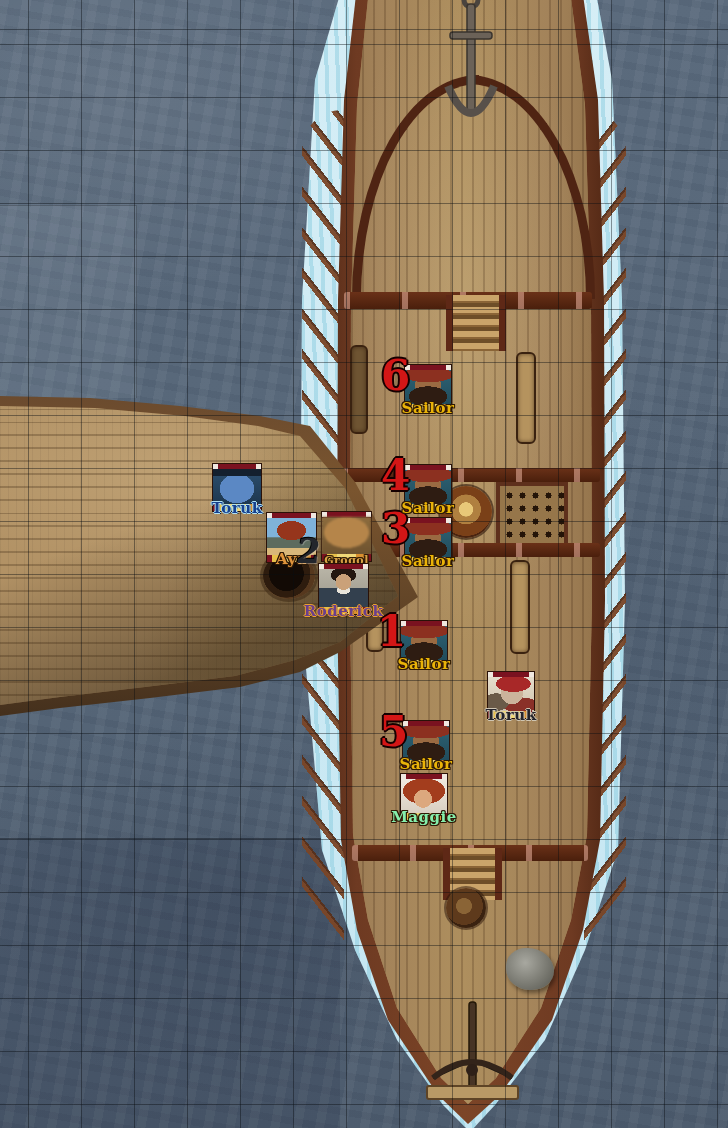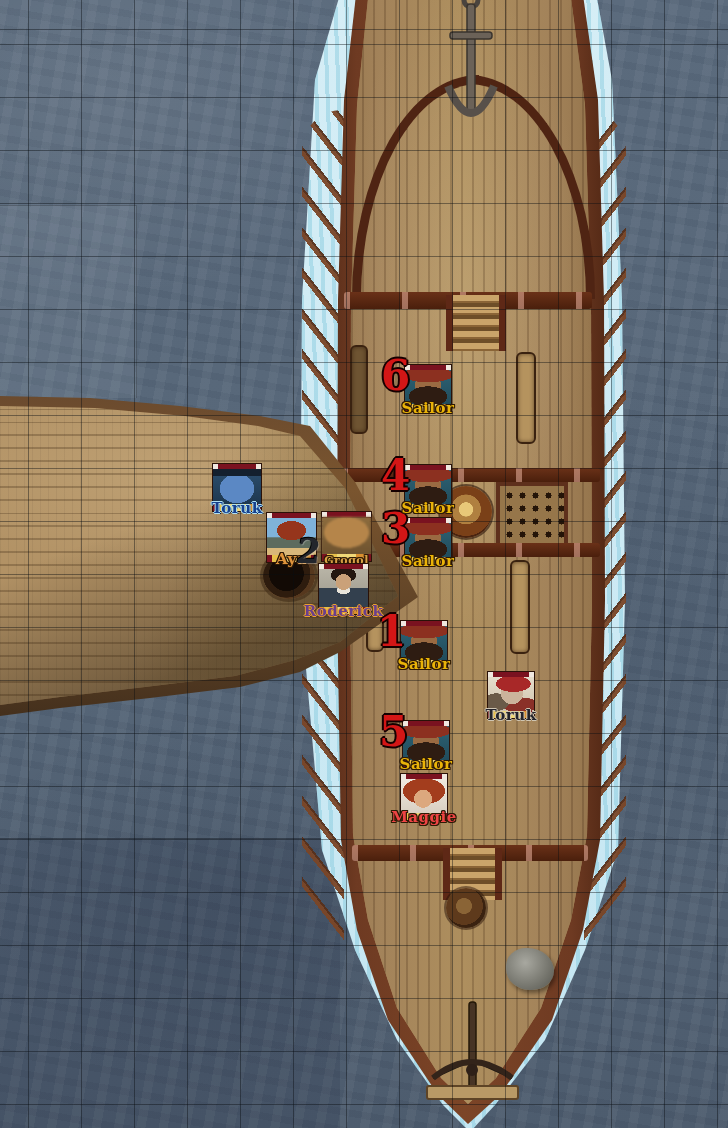--- a/index.html
+++ b/index.html
@@ -133,21 +133,21 @@
     -1px -1px #2e1a06,1px 1px #2e1a06,1px -1px #2e1a06,-1px 1px #2e1a06;}
   .lbl-sailor{color:#eab308;}
   .lbl-svard{color:#23232b;text-shadow:-1px 0 #cfc5b2,1px 0 #cfc5b2,0 -1px #cfc5b2,
     0 1px #cfc5b2;}
   .lbl-toruk{color:#16408e;text-shadow:-1px 0 #aee0f4,1px 0 #aee0f4,0 -1px #aee0f4,
     0 1px #aee0f4,1px 1px #08182e;}
   .lbl-aya{color:#e0953c;}
   .lbl-grogol{color:#d8a045;filter:blur(0.4px);font-size:11px;}
   .lbl-roderick{color:#6a3f8c;text-shadow:-1px 0 #e8a030,1px 0 #e8a030,0 -1px #e8a030,
     0 1px #e8a030,1px 1px #2a1030;}
-  .lbl-maggie{color:#ef4444;}
+  .lbl-maggie{color:#86efac;}
   .tnum{position:absolute;left:-24px;top:-10px;font-weight:bold;font-size:42px;
     line-height:1;color:#d31616;z-index:4;
     text-shadow:-2px 0 #150000,2px 0 #150000,0 -2px #150000,0 2px #150000,
       -1px -1px #150000,1px 1px #150000;}
   .marker2{position:absolute;left:297px;top:534px;z-index:21;font-weight:bold;
     font-size:34px;line-height:1;color:#23262c;transform:skewX(-8deg);
     text-shadow:1px 1px 0 rgba(200,200,200,0.35), -1px -1px 0 #000;}
 
   
   .art-sailor{background:

